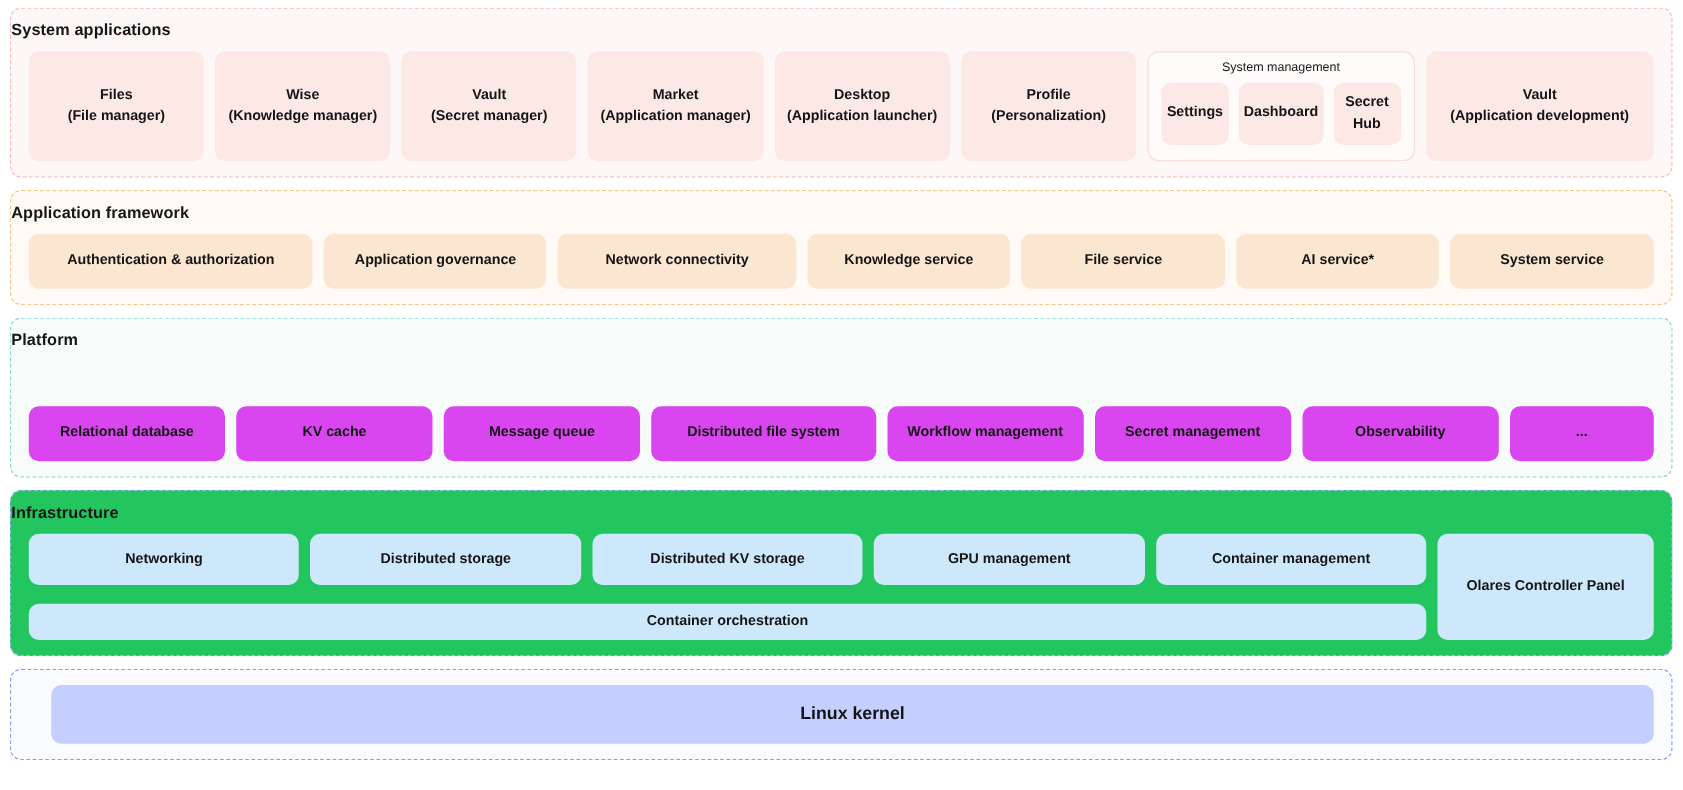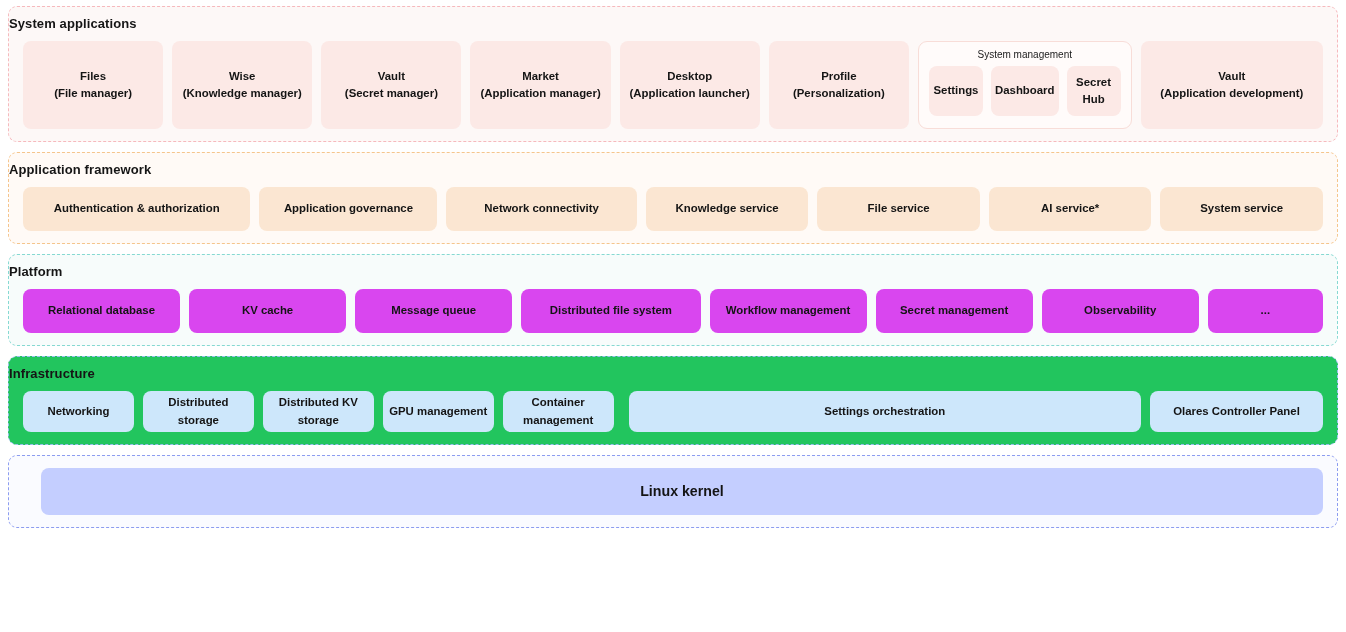--- a/index.html
+++ b/index.html
@@ -86,35 +86,35 @@
   .devbox { flex: 1.32 1 0; }
 
   
   .l-frame { background: #fffaf6; border-color: #f5c58c; }
   .l-frame .card { background: #fbe6d2; height: 44px; }
   .l-frame .c-auth { flex: 1.42 1 0; }
   .l-frame .c-gov  { flex: 1.10 1 0; }
   .l-frame .c-net  { flex: 1.18 1 0; }
 
   
-  .l-plat { background: #f7fcfb; border-color: #86d9d2; }
+  .l-plat { background: #f7fcfb; border-color: #86d9d2; gap: 36px; }
   .l-plat .card { background: #d946ef; height: 44px; }
   .l-plat .c-dfs { flex: 1.15 1 0; }
   .l-plat .c-dots { flex: .72 1 0; }
 
   
   .l-infra { background: #22c55e; border-color: #9bbdf0; }
   .l-infra .card { background: #cde7fb; }
   .infra-body {
     display: flex; gap: 9px;
     padding: 0 14px;
   }
   .infra-left {
     flex: 1 1 0;
-    display: flex; flex-direction: row; gap: 15px;
+    display: flex; flex-direction: column; gap: 15px;
   }
   .infra-top { display: flex; gap: 9px; }
   .infra-top .card { height: 41px; }
   .infra-orch { height: 41px; }
   .infra-right { flex: 0 0 173px; display: flex; }
   .infra-right .card { width: 100%; height: auto; }
 
   
   .l-kernel { background: #fafbff; border-color: #8c9cf0; }
   .l-kernel .card { background: #c4ceff; height: 47px; font-size: 14.2px; margin-left: 18px; }
@@ -219,21 +219,21 @@
     <div class="layer-title">Infrastructure</div>
     <div class="infra-body">
       <div class="infra-left">
         <div class="infra-top">
           <div class="card">Networking</div>
           <div class="card">Distributed storage</div>
           <div class="card">Distributed KV storage</div>
           <div class="card">GPU management</div>
           <div class="card">Container management</div>
         </div>
-        <div class="card infra-orch">Settings orchestration</div>
+        <div class="card infra-orch">Container orchestration</div>
       </div>
       <div class="infra-right">
         <div class="card">Olares Controller Panel</div>
       </div>
     </div>
   </section>
 
   <section class="layer l-kernel">
     <div class="row" style="padding-top:12px;">
       <div class="card">Linux kernel</div>

